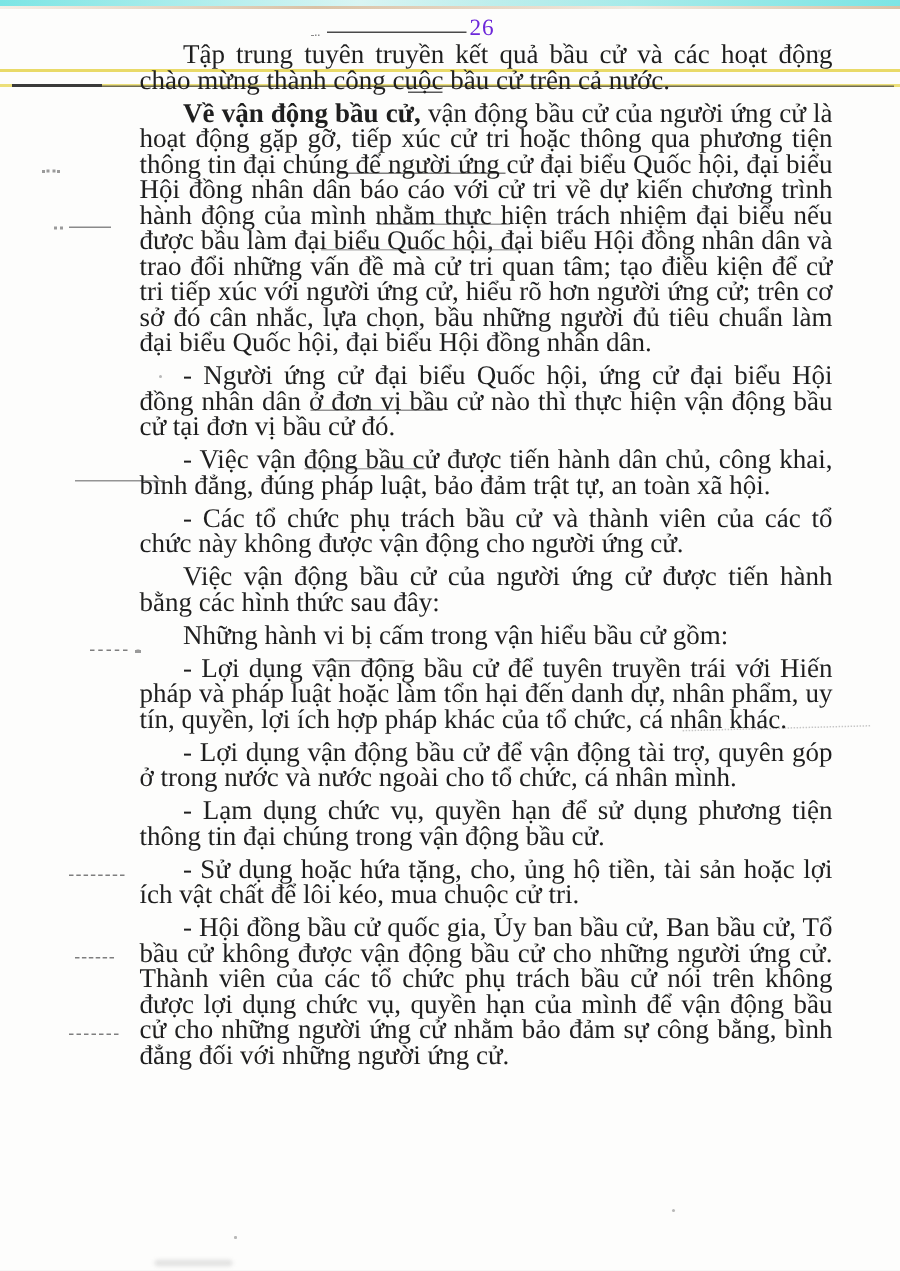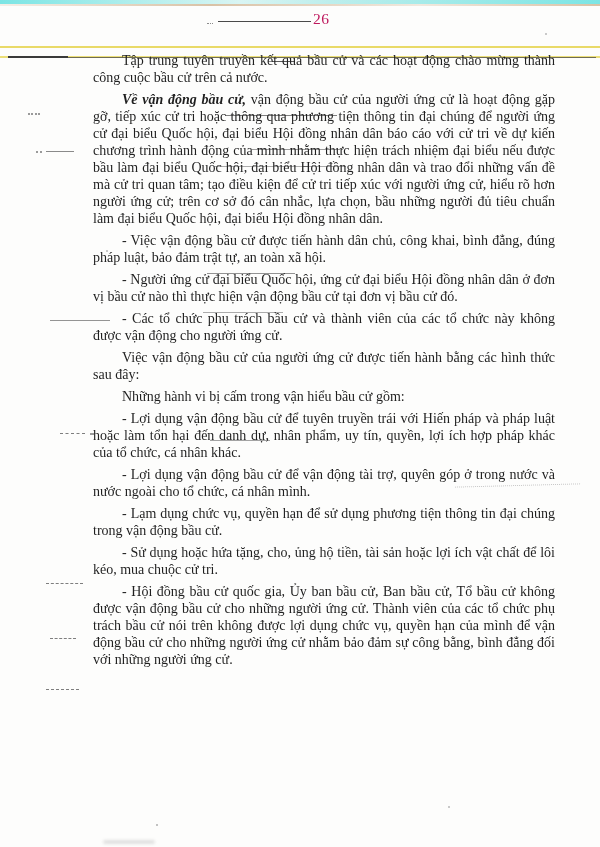--- a/index.html
+++ b/index.html
@@ -19,21 +19,21 @@
     position:absolute;left:0;top:0;width:600px;height:4px;
     background:linear-gradient(90deg,var(--cyan,#7ce5e4) 0%,#d9f5f3 40%,#bdeeec 55%,var(--cyan,#7ce5e4) 100%);
   }
   .top-tan{
     position:absolute;left:0;top:4px;width:600px;height:1.5px;
     background:linear-gradient(90deg,rgba(217,194,166,.25),var(--tan,#d9c2a6) 35%,rgba(217,194,166,.35) 70%,var(--tan,#d9c2a6));
   }
   
   .pageno{
     position:absolute;left:313px;top:10px;
-    font-size:15.5px;letter-spacing:.5px;color:#be185d;
+    font-size:15.5px;letter-spacing:.5px;color:#6d28d9;
   }
   .pageno-rule{
     position:absolute;left:218px;top:21px;width:93px;height:0;
     border-top:1.4px solid #4a4a4a;
   }
   .pageno-rule-dot{
     position:absolute;left:207px;top:23px;width:6px;height:0;
     border-top:1px dotted #8a8a8a;
   }
   
@@ -81,26 +81,26 @@
     position:absolute;left:103px;top:840px;width:52px;height:4px;
     background:#c9c9c9;filter:blur(1.5px);opacity:.55;border-radius:2px;
   }
   .speck{position:absolute;width:2px;height:2px;background:#9a9a9a;border-radius:50%;opacity:.7;}
   .sp1{left:545px;top:33px;}
   .sp2{left:106px;top:250px;}
   .sp3{left:448px;top:806px;}
   .sp4{left:156px;top:824px;width:1.5px;height:1.5px;}
   
   .text-block{
-    position:absolute;left:93px;top:52px;width:462px;
-    font-size:14px;line-height:17px;text-align:justify;
+    position:absolute;left:93px;top:28px;width:462px;
+    font-size:18px;line-height:17px;text-align:justify;
     color:var(--ink,#1f1f1f);
   }
   .text-block p{margin:0 0 5px 0;text-indent:29px;}
-  .text-block .lead{font-weight:bold;font-style:italic;}
+  .text-block .lead{font-weight:bold;}
 </style>
 </head>
 <body>
 
 <div class="page">
 
   <div class="top-cyan"></div>
   <div class="top-tan"></div>
 
   <div class="pageno-rule"></div>
@@ -132,22 +132,22 @@
   <div class="scribble"></div>
   <div class="smudge"></div>
   <div class="speck sp1"></div>
   <div class="speck sp2"></div>
   <div class="speck sp3"></div>
   <div class="speck sp4"></div>
 
   <div class="text-block">
       <p>Tập trung tuyên truyền kết quả bầu cử và các hoạt động chào mừng thành công cuộc bầu cử trên cả nước.</p>
       <p><span class="lead">Về vận động bầu cử, </span>vận động bầu cử của người ứng cử là hoạt động gặp gỡ, tiếp xúc cử tri hoặc thông qua phương tiện thông tin đại chúng để người ứng cử đại biểu Quốc hội, đại biểu Hội đồng nhân dân báo cáo với cử tri về dự kiến chương trình hành động của mình nhằm thực hiện trách nhiệm đại biểu nếu được bầu làm đại biểu Quốc hội, đại biểu Hội đồng nhân dân và trao đổi những vấn đề mà cử tri quan tâm; tạo điều kiện để cử tri tiếp xúc với người ứng cử, hiểu rõ hơn người ứng cử; trên cơ sở đó cân nhắc, lựa chọn, bầu những người đủ tiêu chuẩn làm đại biểu Quốc hội, đại biểu Hội đồng nhân dân.</p>
+      <p>- Người ứng cử đại biểu Quốc hội, ứng cử đại biểu Hội đồng nhân dân ở đơn vị bầu cử nào thì thực hiện vận động bầu cử tại đơn vị bầu cử đó.</p>
       <p>- Việc vận động bầu cử được tiến hành dân chủ, công khai, bình đẳng, đúng pháp luật, bảo đảm trật tự, an toàn xã hội.</p>
-      <p>- Người ứng cử đại biểu Quốc hội, ứng cử đại biểu Hội đồng nhân dân ở đơn vị bầu cử nào thì thực hiện vận động bầu cử tại đơn vị bầu cử đó.</p>
       <p>- Các tổ chức phụ trách bầu cử và thành viên của các tổ chức này không được vận động cho người ứng cử.</p>
       <p>Việc vận động bầu cử của người ứng cử được tiến hành bằng các hình thức sau đây:</p>
       <p>Những hành vi bị cấm trong vận hiểu bầu cử gồm:</p>
       <p>- Lợi dụng vận động bầu cử để tuyên truyền trái với Hiến pháp và pháp luật hoặc làm tổn hại đến danh dự, nhân phẩm, uy tín, quyền, lợi ích hợp pháp khác của tổ chức, cá nhân khác.</p>
       <p>- Lợi dụng vận động bầu cử để vận động tài trợ, quyên góp ở trong nước và nước ngoài cho tổ chức, cá nhân mình.</p>
       <p>- Lạm dụng chức vụ, quyền hạn để sử dụng phương tiện thông tin đại chúng trong vận động bầu cử.</p>
       <p>- Sử dụng hoặc hứa tặng, cho, ủng hộ tiền, tài sản hoặc lợi ích vật chất để lôi kéo, mua chuộc cử tri.</p>
       <p>- Hội đồng bầu cử quốc gia, Ủy ban bầu cử, Ban bầu cử, Tổ bầu cử không được vận động bầu cử cho những người ứng cử. Thành viên của các tổ chức phụ trách bầu cử nói trên không được lợi dụng chức vụ, quyền hạn của mình để vận động bầu cử cho những người ứng cử nhằm bảo đảm sự công bằng, bình đẳng đối với những người ứng cử.</p>
     </div>
 

